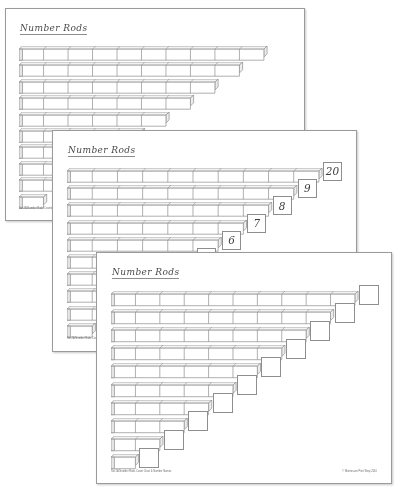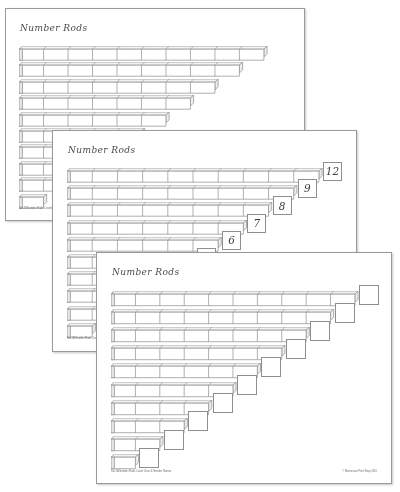--- a/index.html
+++ b/index.html
@@ -23,21 +23,21 @@
   }
 
   
   .title{
     position:absolute;
     font-family:"DejaVu Serif", serif;
     color:#4a4a4a;
     white-space:nowrap;
     letter-spacing:0.4px;
     border-bottom:1px solid #8d8d8d;
-    padding-bottom:15px;
+    padding-bottom:1px;
     font-style:italic;
     font-weight:400;
   }
 
   
   .rodwrap{position:absolute;}
   .rod{position:relative;}
   .rod svg{display:block;}
 
   
@@ -308,21 +308,21 @@
               <line x1="176.4" y1="3.2" x2="176.4" y2="14.2" stroke="#8e8e8e" stroke-width="0.7"></line>
               <line x1="176.4" y1="3.2" x2="179.6" y2="0" stroke="#8e8e8e" stroke-width="0.6"></line>
               <line x1="201.6" y1="3.2" x2="201.6" y2="14.2" stroke="#8e8e8e" stroke-width="0.7"></line>
               <line x1="201.6" y1="3.2" x2="204.79999999999998" y2="0" stroke="#8e8e8e" stroke-width="0.6"></line>
               <line x1="226.79999999999998" y1="3.2" x2="226.79999999999998" y2="14.2" stroke="#8e8e8e" stroke-width="0.7"></line>
               <line x1="226.79999999999998" y1="3.2" x2="229.99999999999997" y2="0" stroke="#8e8e8e" stroke-width="0.6"></line>
             </g>
           </svg>
         </div>
       </div>
-      <div class="abox" style="width: 19px; height: 19px; left: 270px; top: 31px; font-size: 10.45px;">12</div>
+      <div class="abox" style="width: 19px; height: 19px; left: 270px; top: 31px; font-size: 10.45px;">20</div>
       <div class="rodwrap" style="left: 14px; top: 54.2px;">
         <div class="rod">
           <svg width="231.49999999999997" height="15.7" viewBox="0 0 231.49999999999997 15.7">
             <g fill="#ffffff" stroke="#8e8e8e" stroke-width="0.7" stroke-linejoin="round">
               <path d="M0,3.2 L3.2,0 L229.99999999999997,0 L226.79999999999998,3.2 Z" fill="#f2f2f2"></path>
               <path d="M226.79999999999998,3.2 L229.99999999999997,0 L229.99999999999997,7.8 L226.79999999999998,11 Z" fill="#ededed"></path>
               <rect x="0" y="3.2" width="226.79999999999998" height="11"></rect>
               <rect x="0" y="3.2" width="3.4" height="11" fill="#e6e6e6"></rect>
               <line x1="25.2" y1="3.2" x2="25.2" y2="14.2" stroke="#8e8e8e" stroke-width="0.7"></line>
               <line x1="25.2" y1="3.2" x2="28.4" y2="0" stroke="#8e8e8e" stroke-width="0.6"></line>

